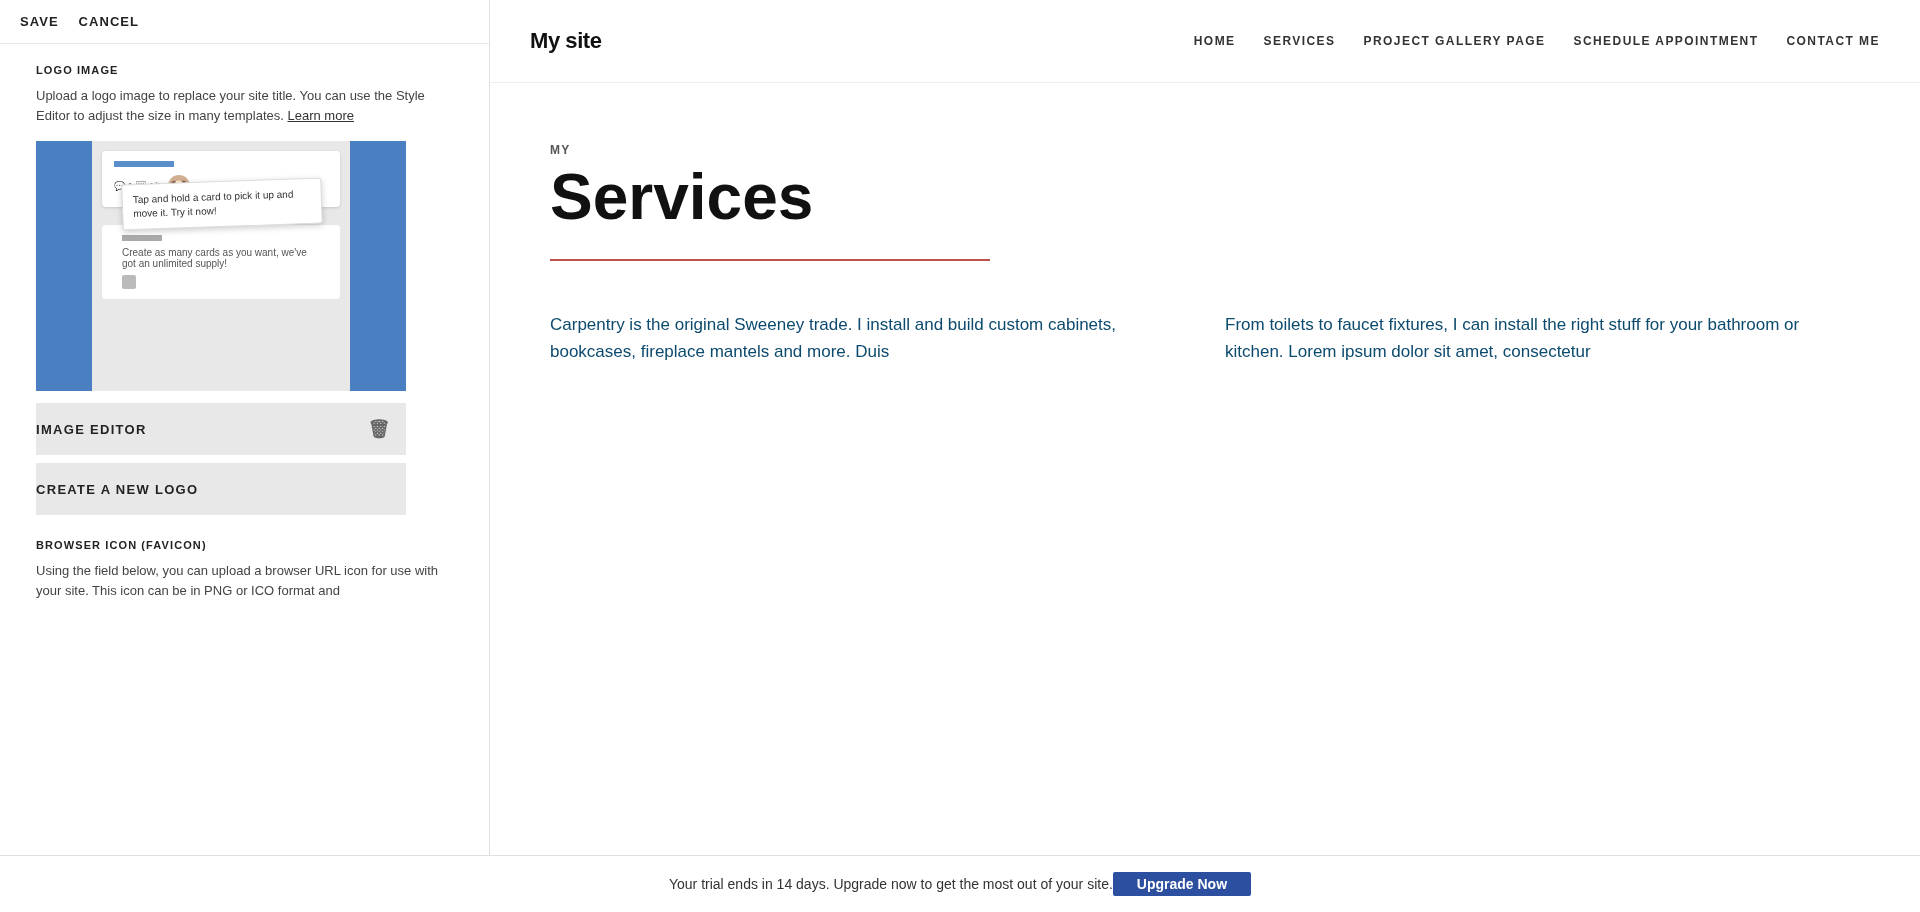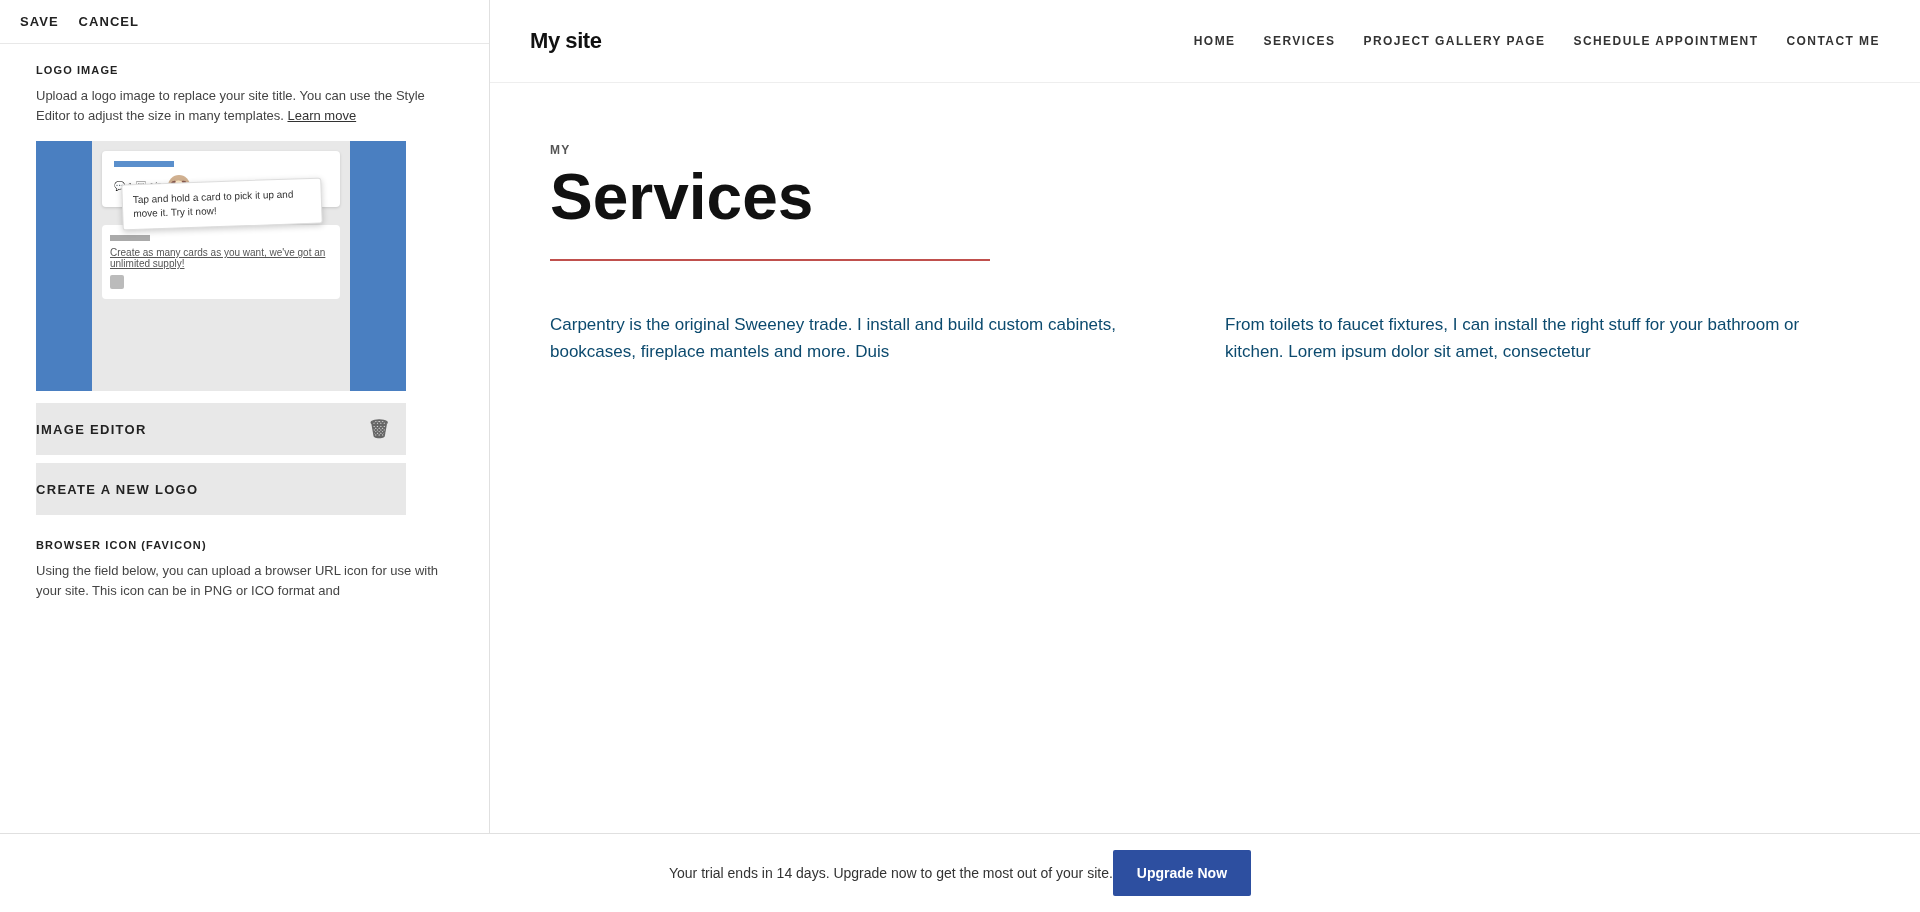--- a/index.html
+++ b/index.html
@@ -150,25 +150,24 @@
       overflow: hidden;
       display: flex;
       align-items: center;
       justify-content: center;
       font-size: 14px;
     }
 
     .preview-card2 {
       background: #fff;
       border-radius: 4px;
-      padding: 10px 8px;
+      padding: 10px 20px;
       font-size: 10px;
       color: #555;
       margin-top: 60px;
-      text-decoration: underline;
     }
 
     .preview-card2-header {
       width: 40px;
       height: 6px;
       background: #aaa;
       margin-bottom: 6px;
     }
 
     
@@ -343,21 +342,21 @@
       padding: 16px;
       font-size: 14px;
       color: #333;
       z-index: 100;
     }
 
     .upgrade-btn {
       background: #2d4fa0;
       color: #fff;
       border: none;
-      padding: 15px 24px;
+      padding: 4px 24px;
       font-size: 14px;
       font-weight: 700;
       cursor: pointer;
       border-radius: 2px;
     }
   </style>
 </head>
 <body>
 
 <div class="app-container">
@@ -366,21 +365,21 @@
 
     <div class="top-bar">
       <button class="top-bar-btn">SAVE</button>
       <button class="top-bar-btn">CANCEL</button>
     </div>
 
     <div class="panel-content">
 
       <div class="section-title">LOGO IMAGE</div>
       <div class="section-desc">
-        <span>Upload a logo image to replace your site title. You can use the Style Editor to adjust the size in many templates.</span> <a>Learn move</a>
+        <span>Upload a logo image to replace your site title. You can use the Style Editor to adjust the size in many templates.</span> <a>Learn more</a>
       </div>
 
       <div class="logo-preview-container">
         <div class="logo-preview-bg">
 
           <div class="preview-left-bar"></div>
           <div class="preview-right-bar"></div>
 
           <div class="preview-card-area" style="margin: 0 56px;">
 

